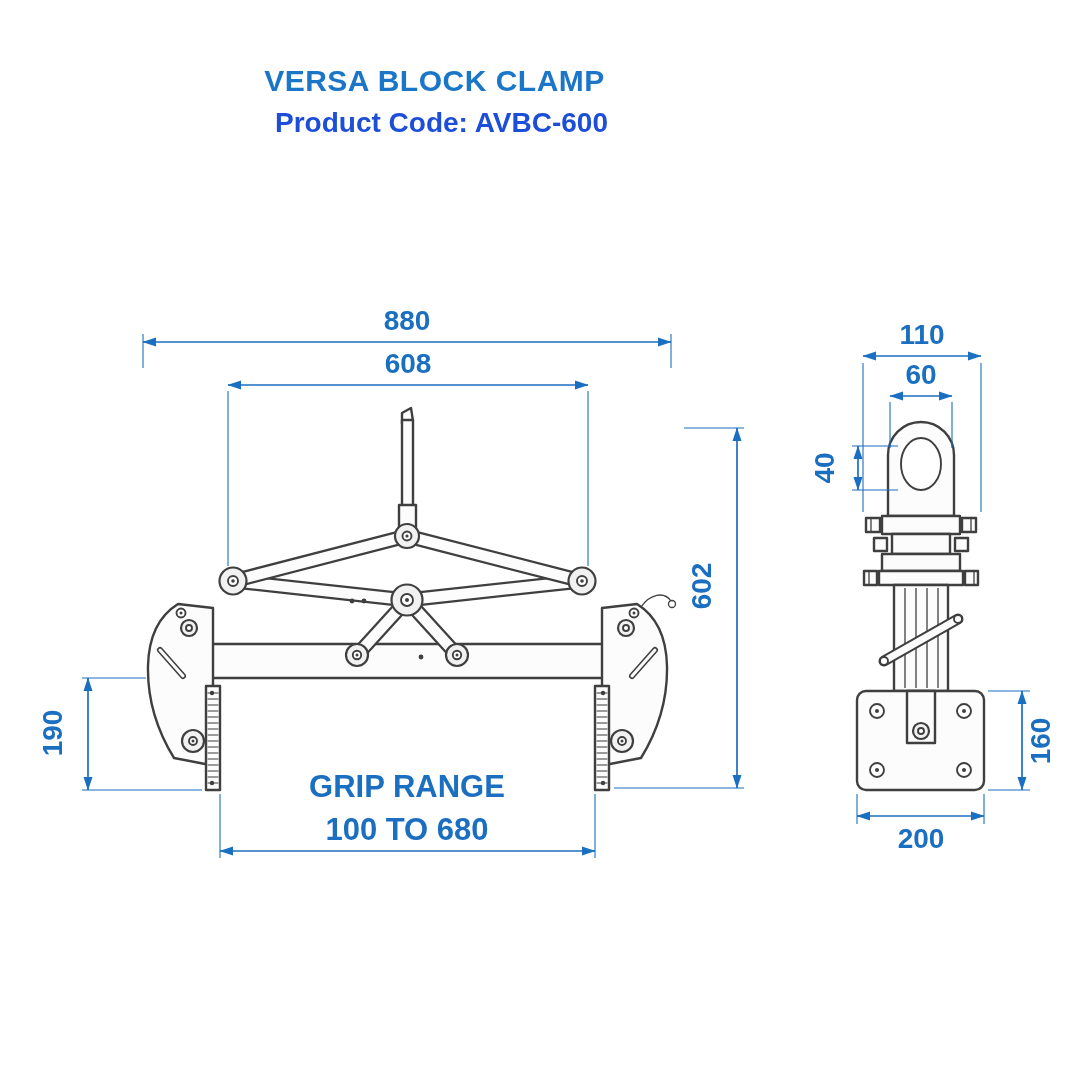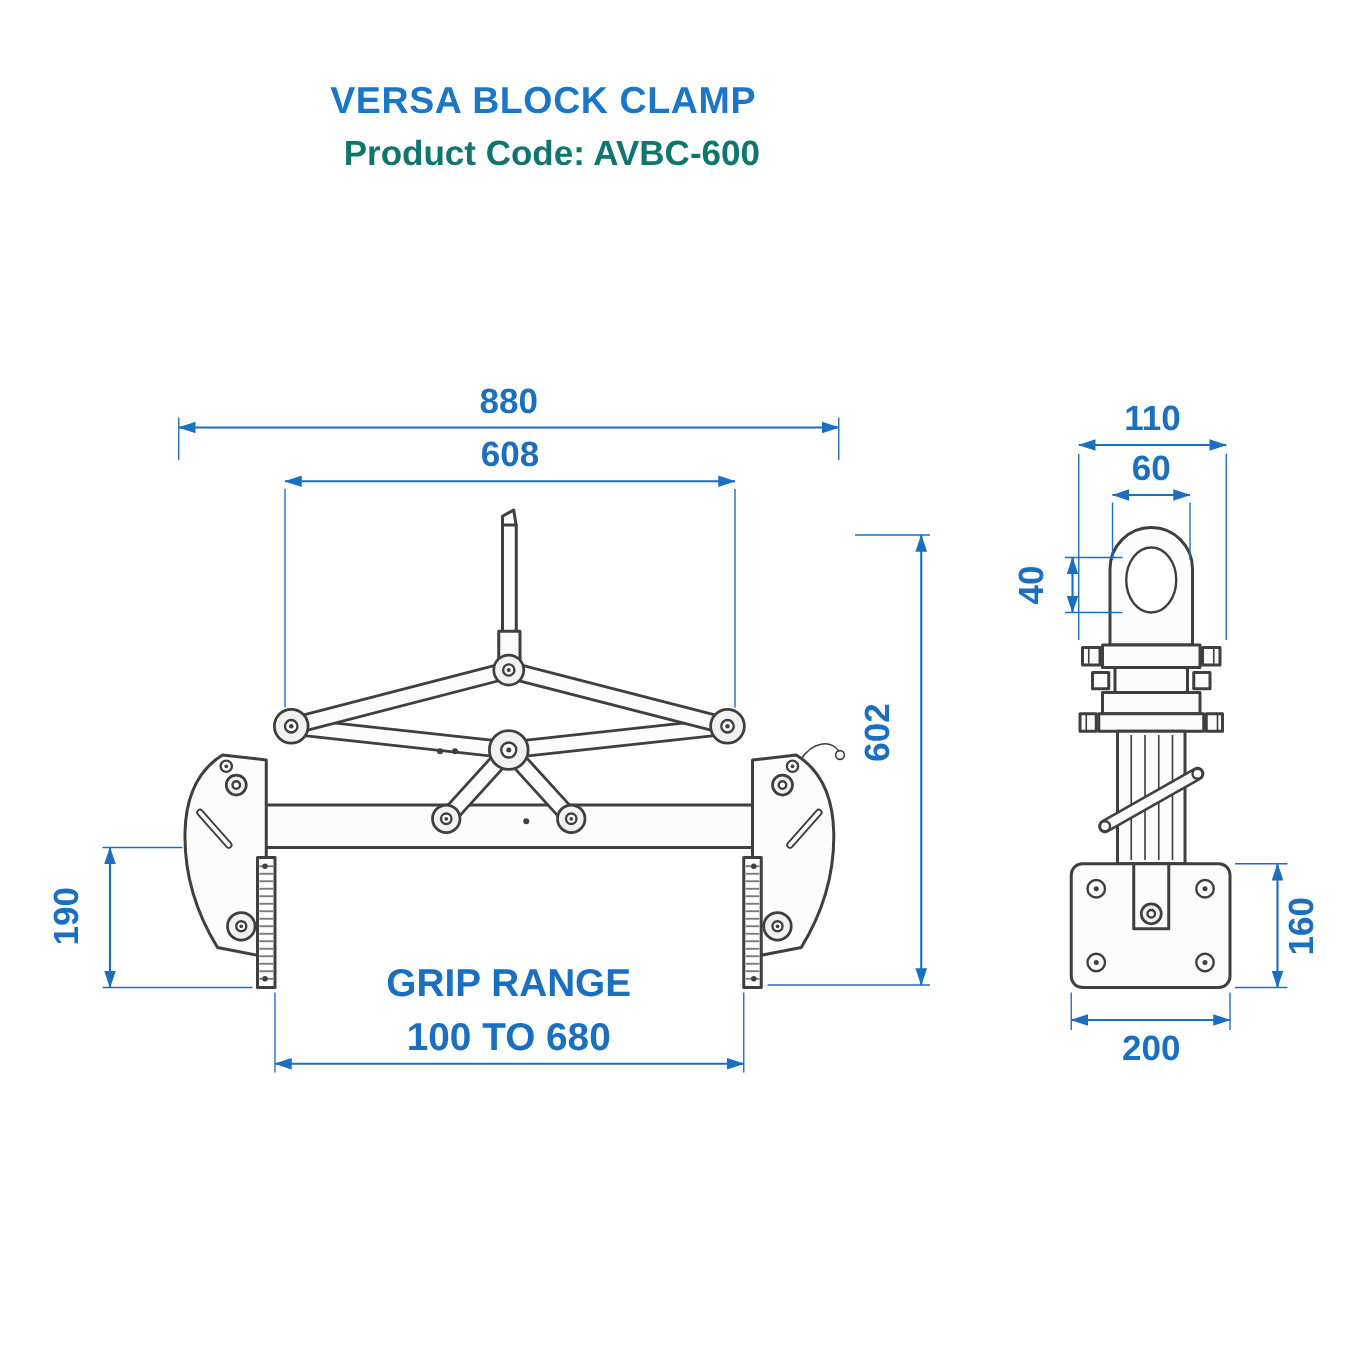--- a/index.html
+++ b/index.html
@@ -5,21 +5,21 @@
   * { box-sizing: border-box; }
   html, body { margin: 0; padding: 0; }
   body {
     width: 1081px; height: 1080px;
     background: #ffffff;
     font-family: "Liberation Sans", sans-serif;
     position: relative; overflow: hidden;
   }
   .header { position: absolute; top: 0; left: 0; width: 869px; text-align: center; z-index: 2; }
   .title { padding-top: 64px; font-size: 30px; font-weight: 700; color: #1b76c8; letter-spacing: .5px; }
-  .subtitle { padding-top: 9px; font-size: 28px; font-weight: 700; color: #0f766e; padding-left: 14px; }
+  .subtitle { padding-top: 9px; font-size: 28px; font-weight: 700; color: #1d4ed8; padding-left: 14px; }
 
   svg.drawing { position: absolute; top: 0; left: 0; }
 
   text.dt { font-family: "Liberation Sans", sans-serif; font-size: 28px; font-weight: 700;
             fill: #1b6fc0; text-anchor: middle; }
   text.dt-lg { font-size: 31px; }
 
   .dl  { stroke: #1b6fc0; stroke-width: 1.7; fill: none; }
   .ext { stroke: #1b6fc0; stroke-width: 1.1; fill: none; }
 

